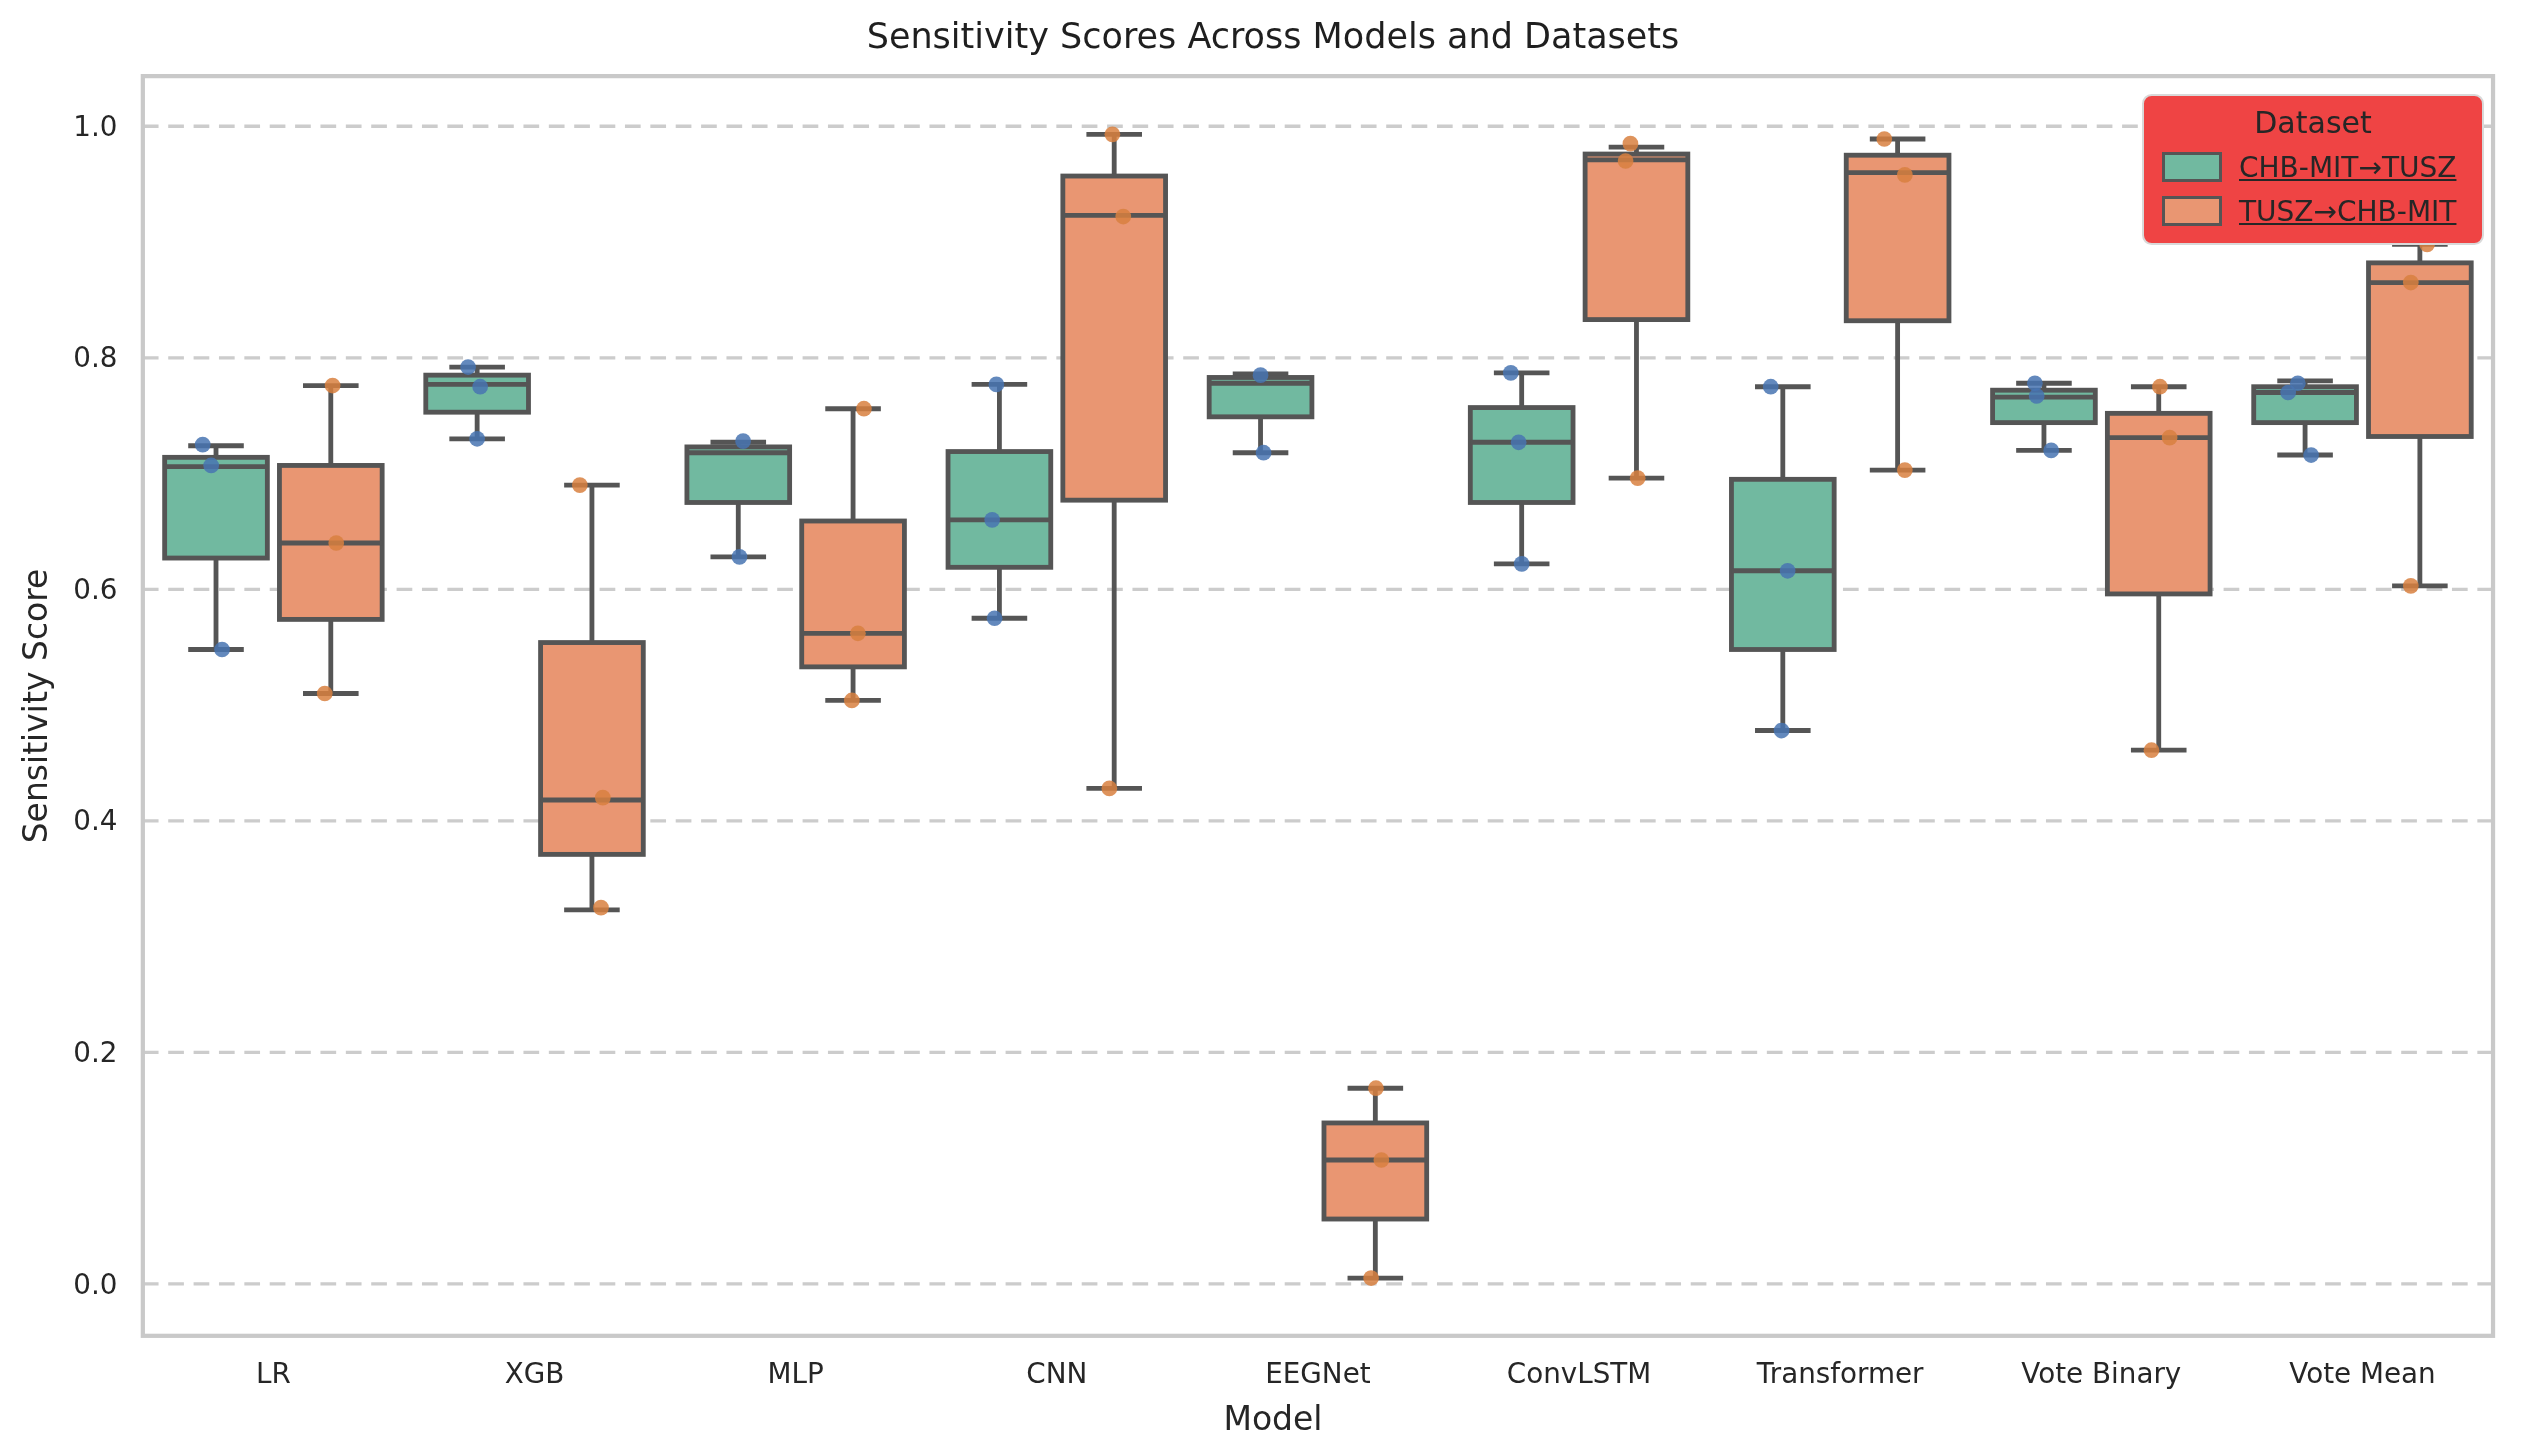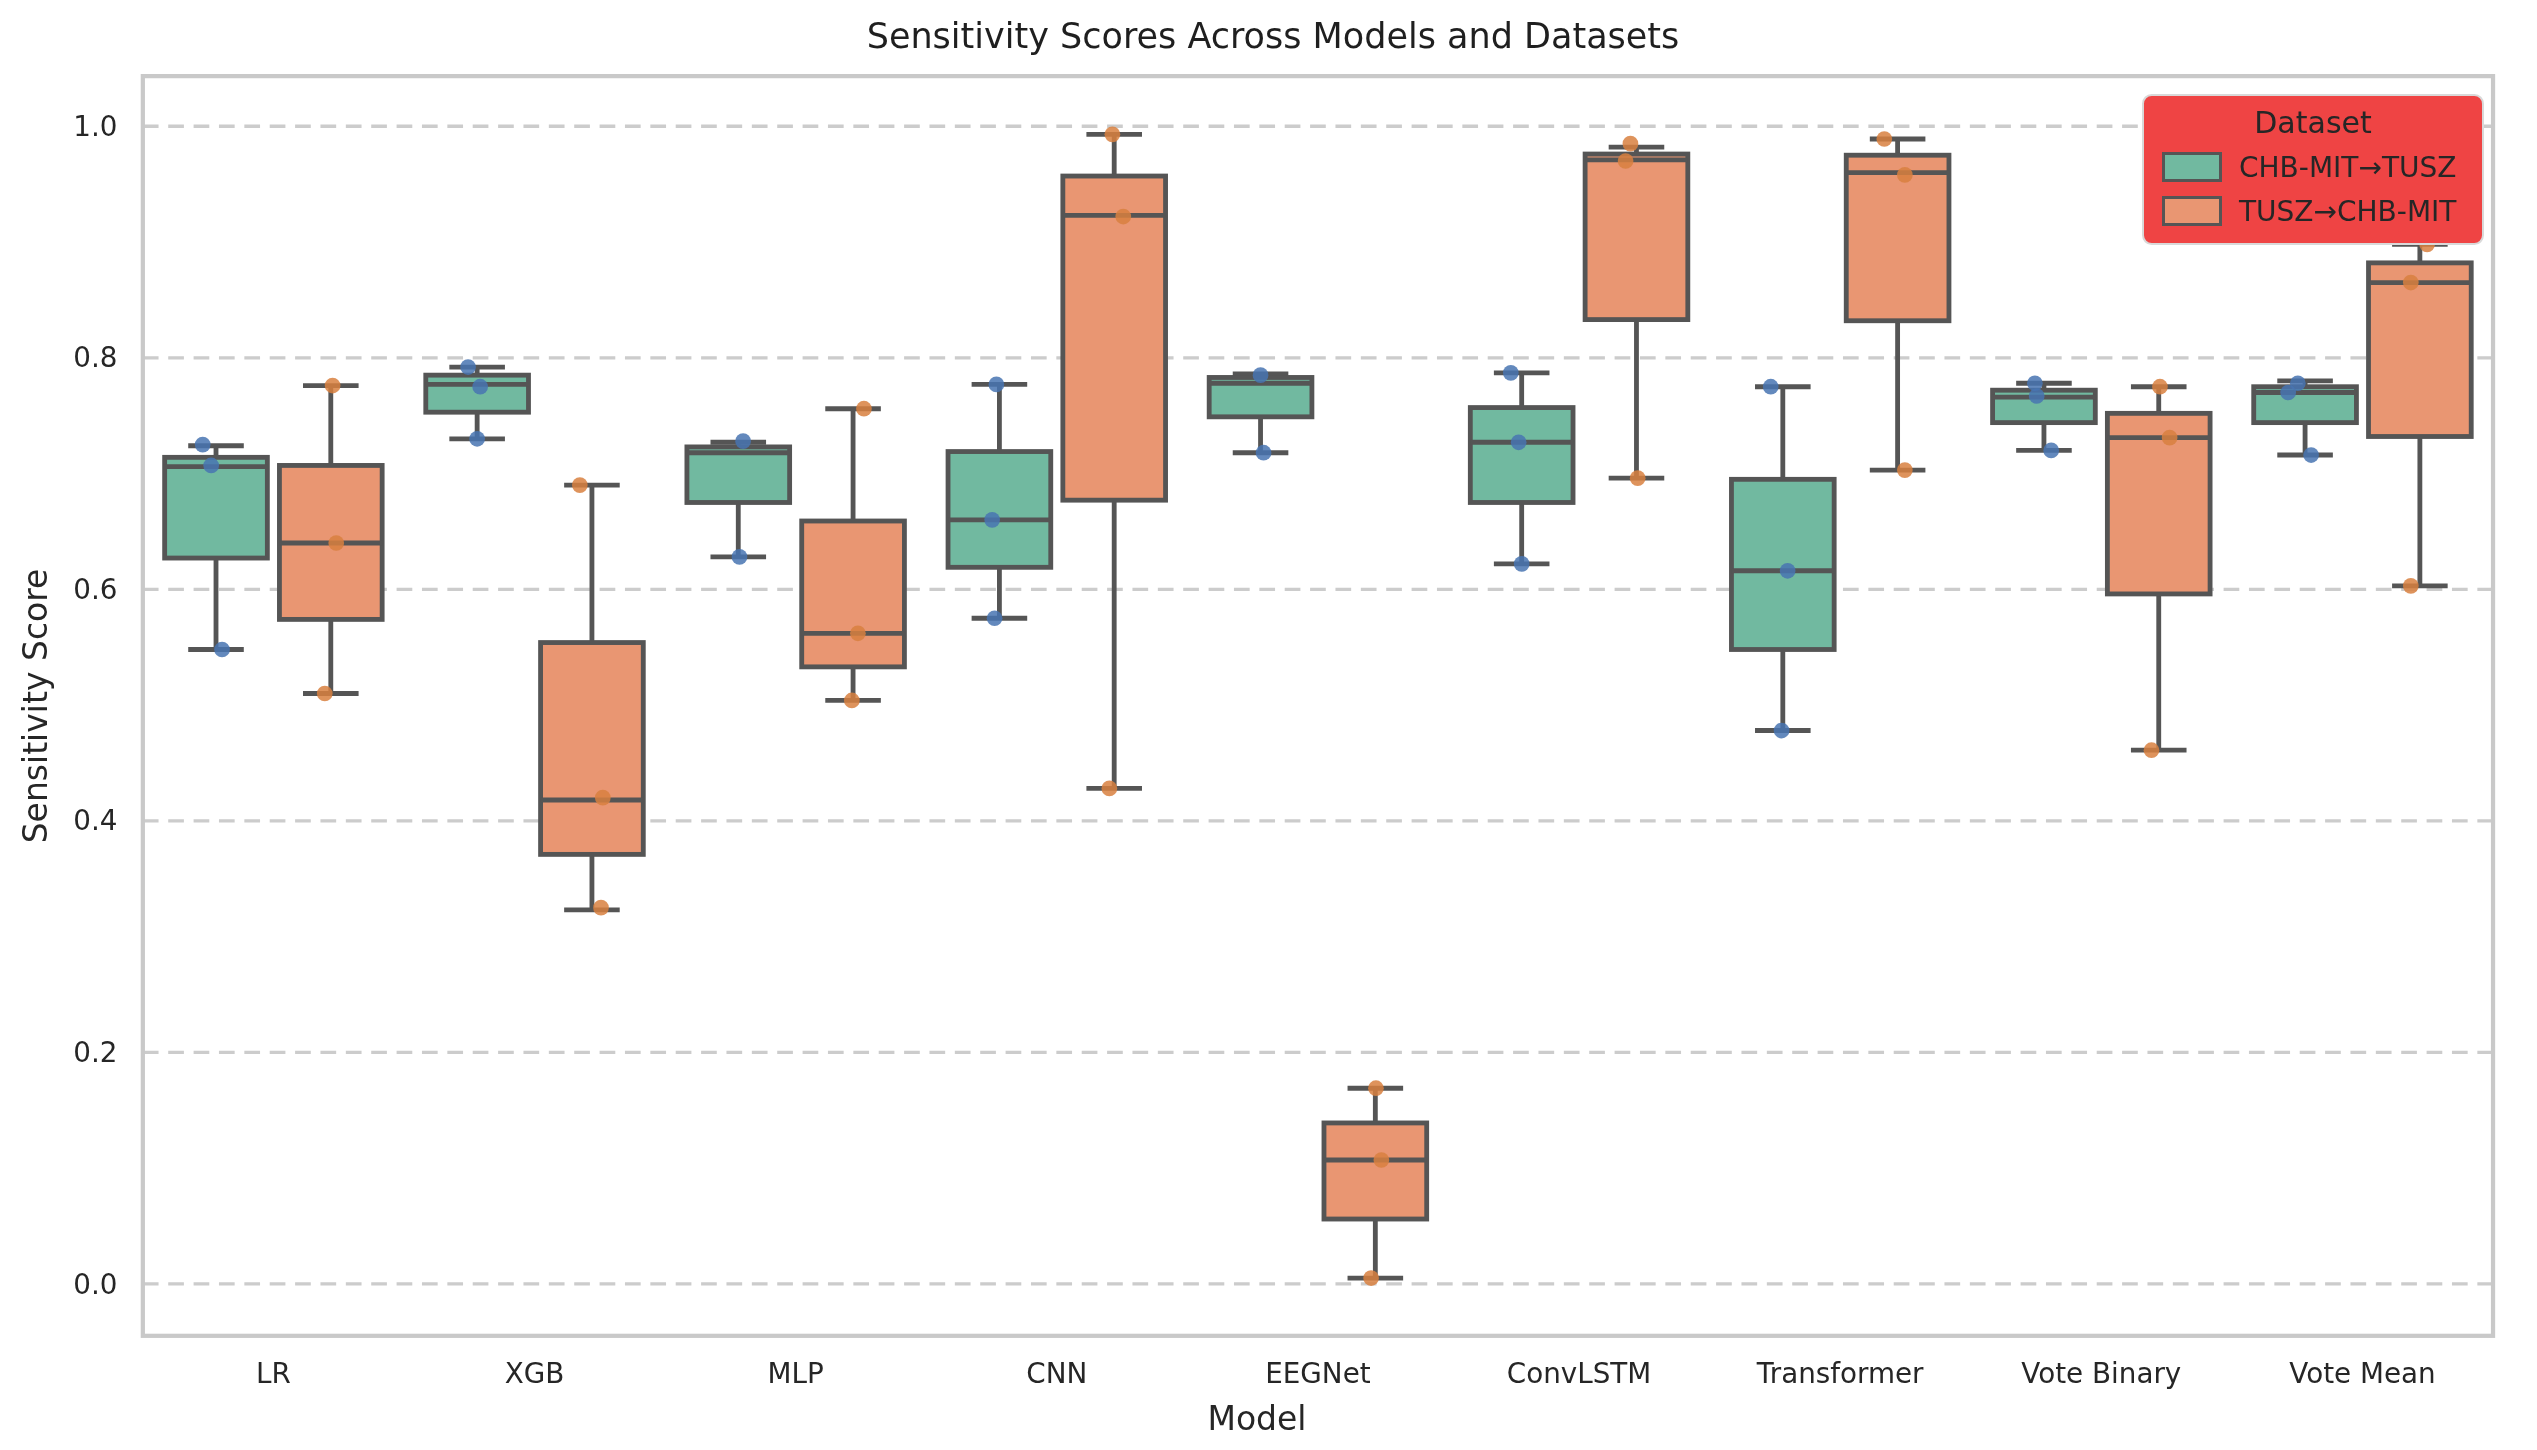--- a/index.html
+++ b/index.html
@@ -3,33 +3,33 @@
 <meta charset="utf-8">
 <style>
   html,body{margin:0;padding:0;background:#ffffff;}
   body{width:2538px;height:1450px;overflow:hidden;position:relative;
        font-family:"DejaVu Sans","Liberation Sans",sans-serif;color:#262626;}
   .fig{position:absolute;inset:0;}
   svg{position:absolute;left:0;top:0;}
   svg text{font-family:"DejaVu Sans","Liberation Sans",sans-serif;}
   .title{position:absolute;left:98px;top:15.7px;width:2350px;text-align:center;
          font-size:35px;color:#1f1f1f;}
-  .xlab{position:absolute;left:82px;top:1399px;width:2350px;text-align:center;
+  .xlab{position:absolute;left:98px;top:1399px;width:2350px;text-align:center;
         font-size:33px;color:#262626;}
   .ylab-wrap{position:absolute;left:35px;top:706px;width:0;height:0;}
   .ylab{position:absolute;transform:translate(-50%,-50%) rotate(-90deg);
         font-size:33px;white-space:nowrap;color:#262626;}
   .legend{position:absolute;left:2142px;top:94px;width:342px;background:#ef4444;
           border:2.4px solid #d9d9d9;border-radius:9.7px;box-sizing:border-box;
           padding:8.5px 18px 15.7px 18px;}
   .legend-title{text-align:center;font-size:30px;margin-bottom:3.6px;}
   .legend-row{display:flex;align-items:center;gap:17px;margin-top:11px;}
   .sw{display:inline-block;width:60px;height:30px;border:3px solid #555555;
       box-sizing:border-box;flex:0 0 auto;}
-  .legend-label{font-size:28px;white-space:nowrap;}
+  .legend-label{font-size:28px;white-space:nowrap;text-decoration:underline;}
 </style>
 </head>
 <body>
 
 <div class="fig">
   <div class="title">Sensitivity Scores Across Models and Datasets</div>
 
   <svg width="2538" height="1450" viewBox="0 0 4200 2400">
       <line x1="236" x2="4126" y1="2125" y2="2125" stroke="#cccccc" stroke-width="5.5" stroke-dasharray="26 16"></line>
       <text x="194" y="2141" text-anchor="end" font-size="46" fill="#262626">0.0</text>

